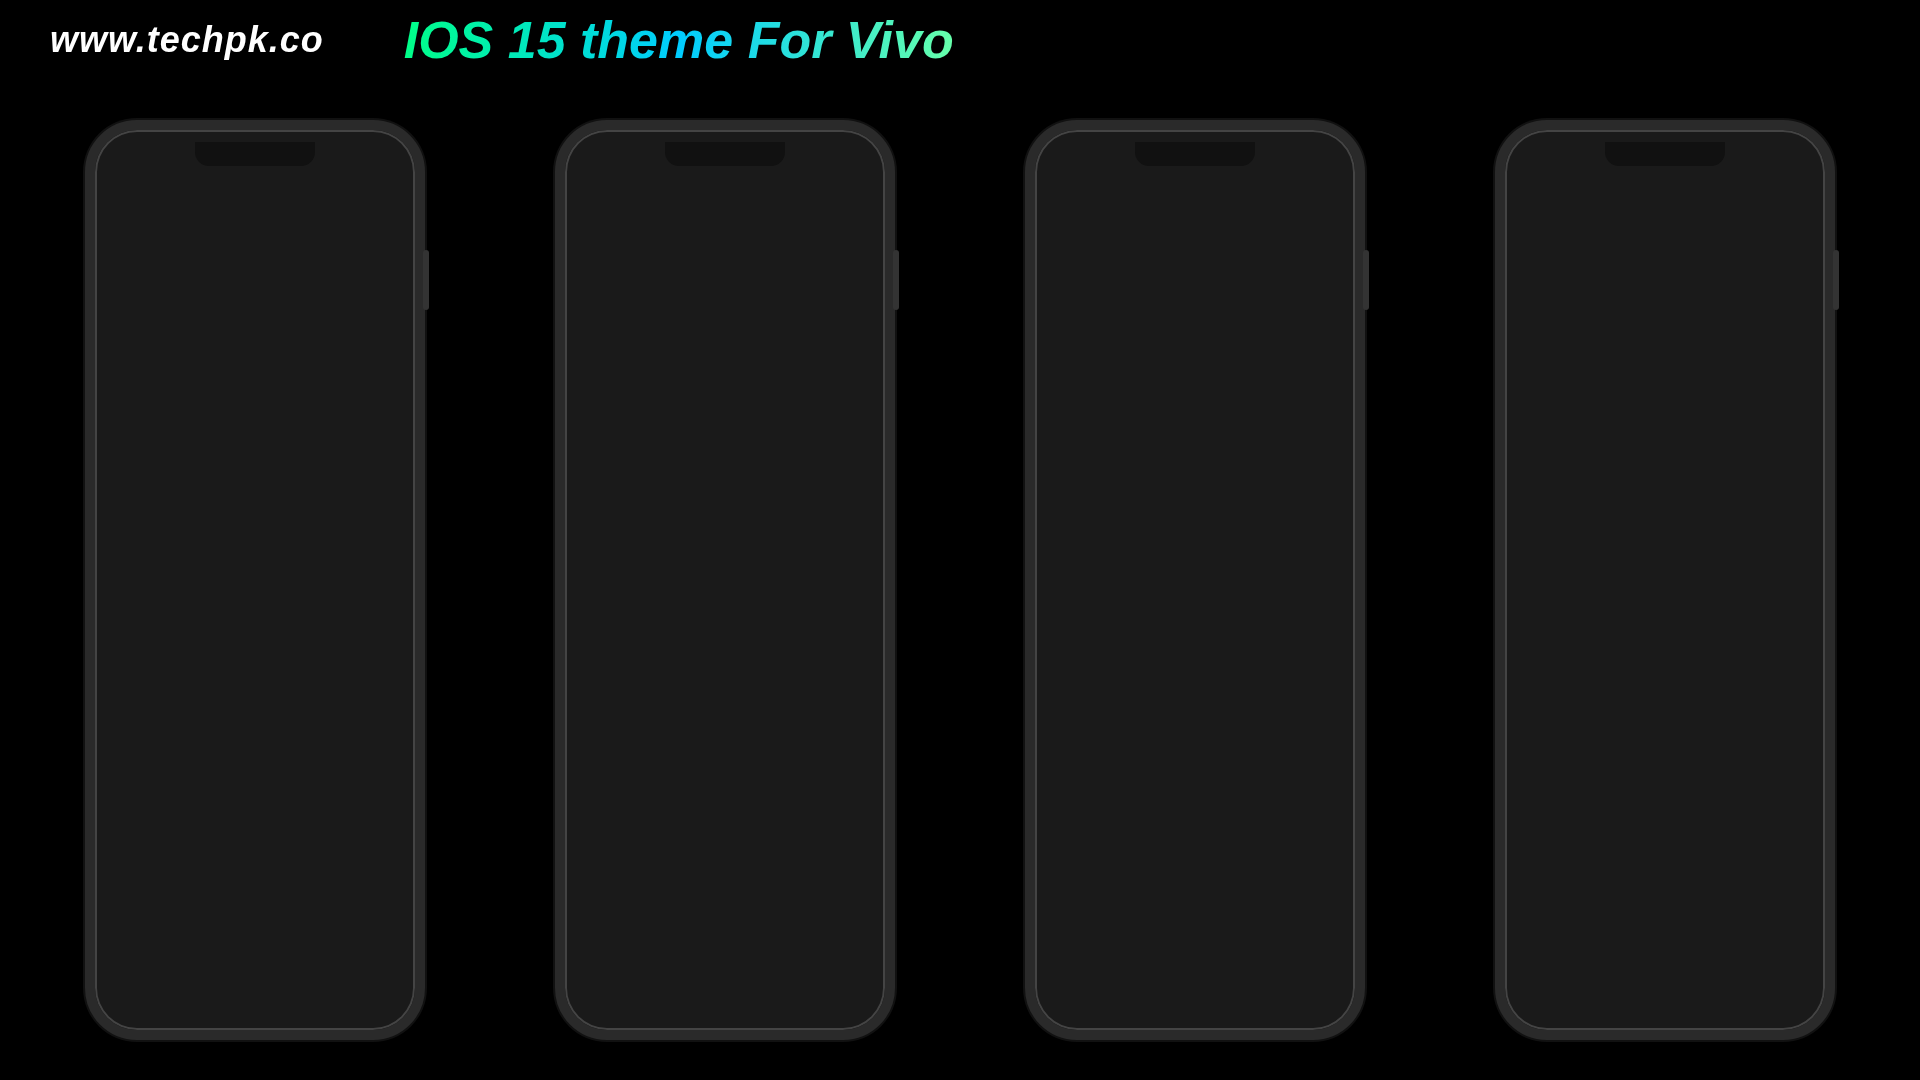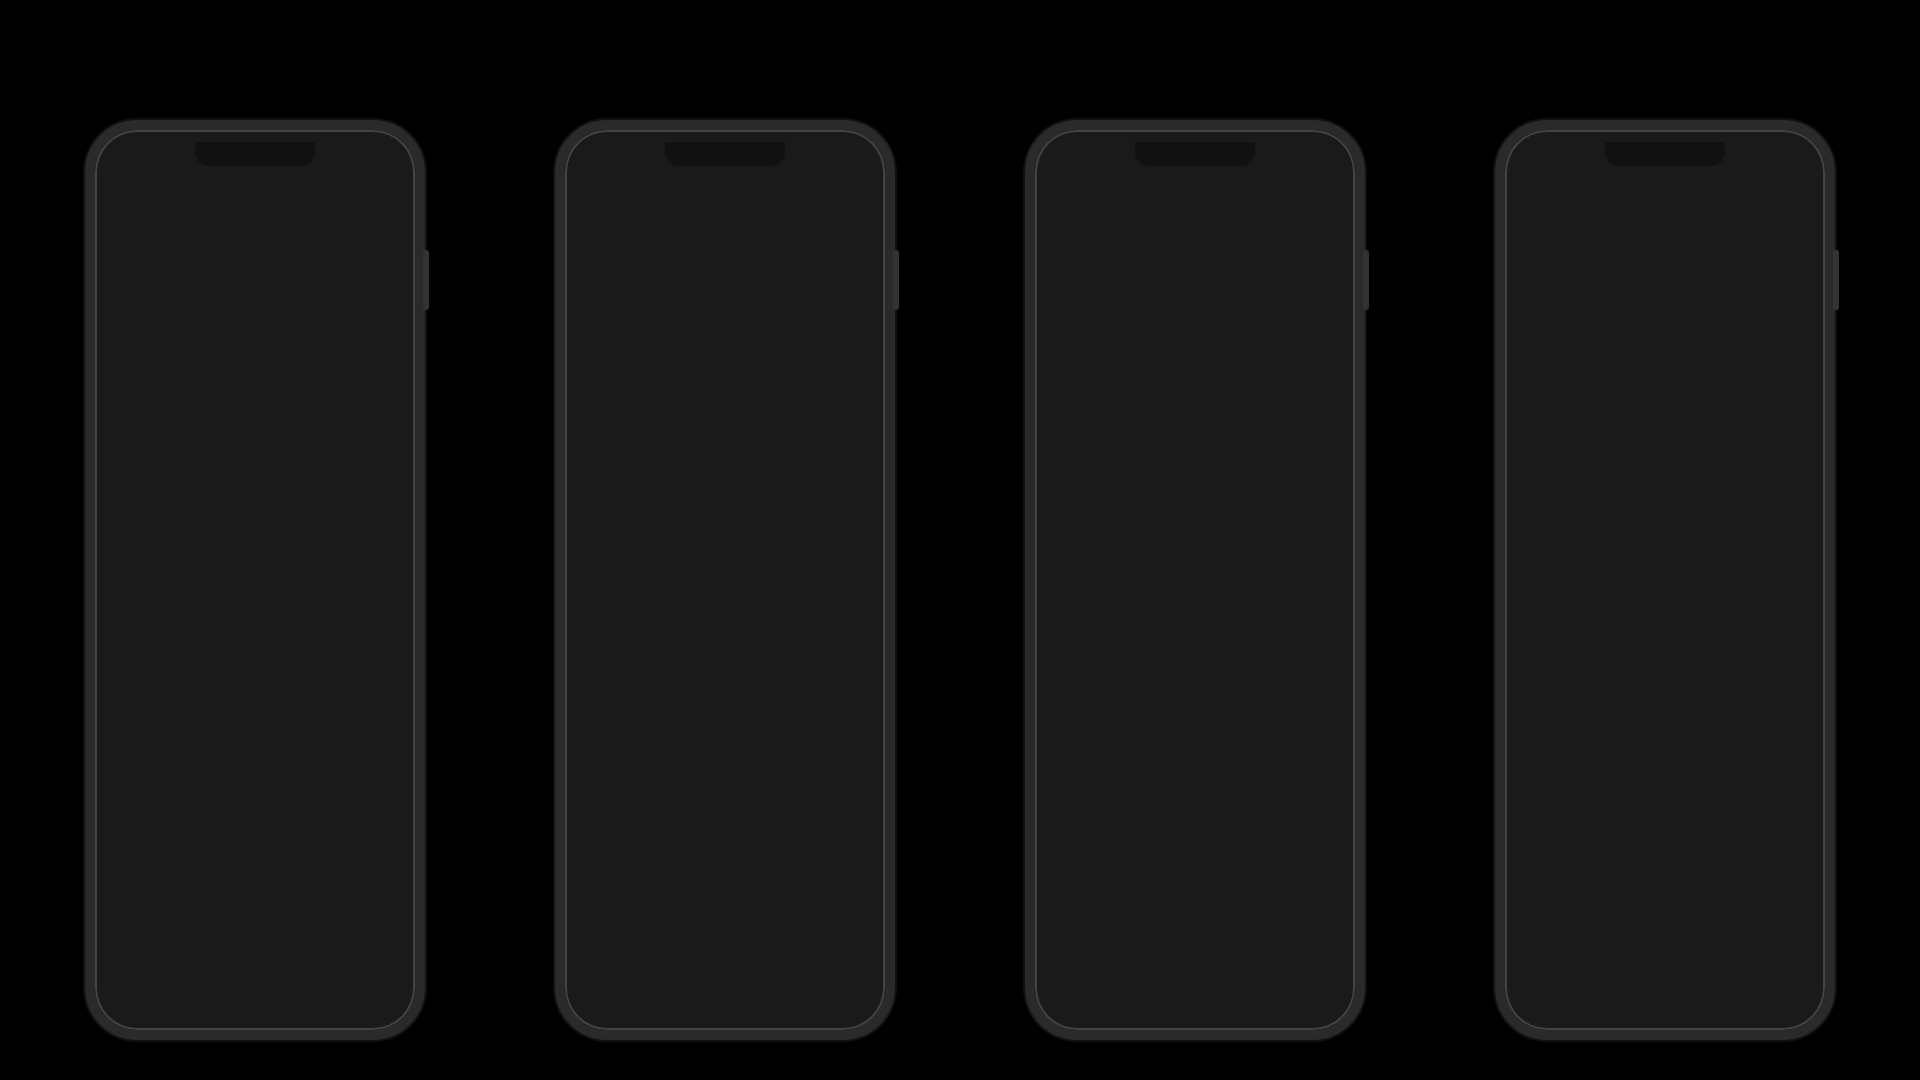--- a/index.html
+++ b/index.html
@@ -646,20 +646,22 @@
       width: 100px;
       height: 4px;
       background: rgba(255,255,255,0.5);
       border-radius: 2px;
     }
   </style>
 </head>
 <body>
 
 <div class="header">
+  <span class="site-url">www.techpk.co</span>
+  <span class="page-title">IOS 15 theme For Vivo</span>
 </div>
 
 <div class="phones-row">
 
   <div class="phone-wrapper">
     <div class="phone-screen">
       <div class="phone1-bg">
 
         <div class="status-bar">
           <div class="status-left">

